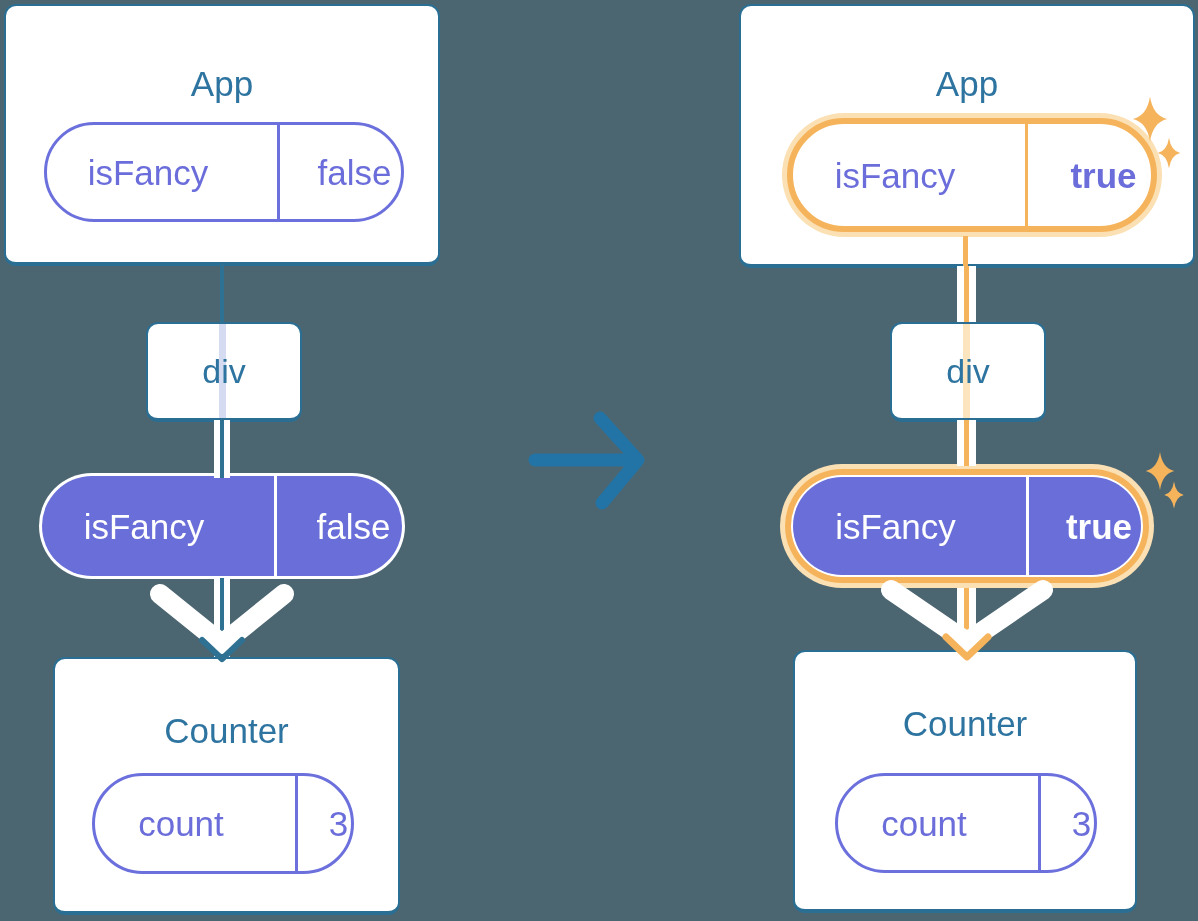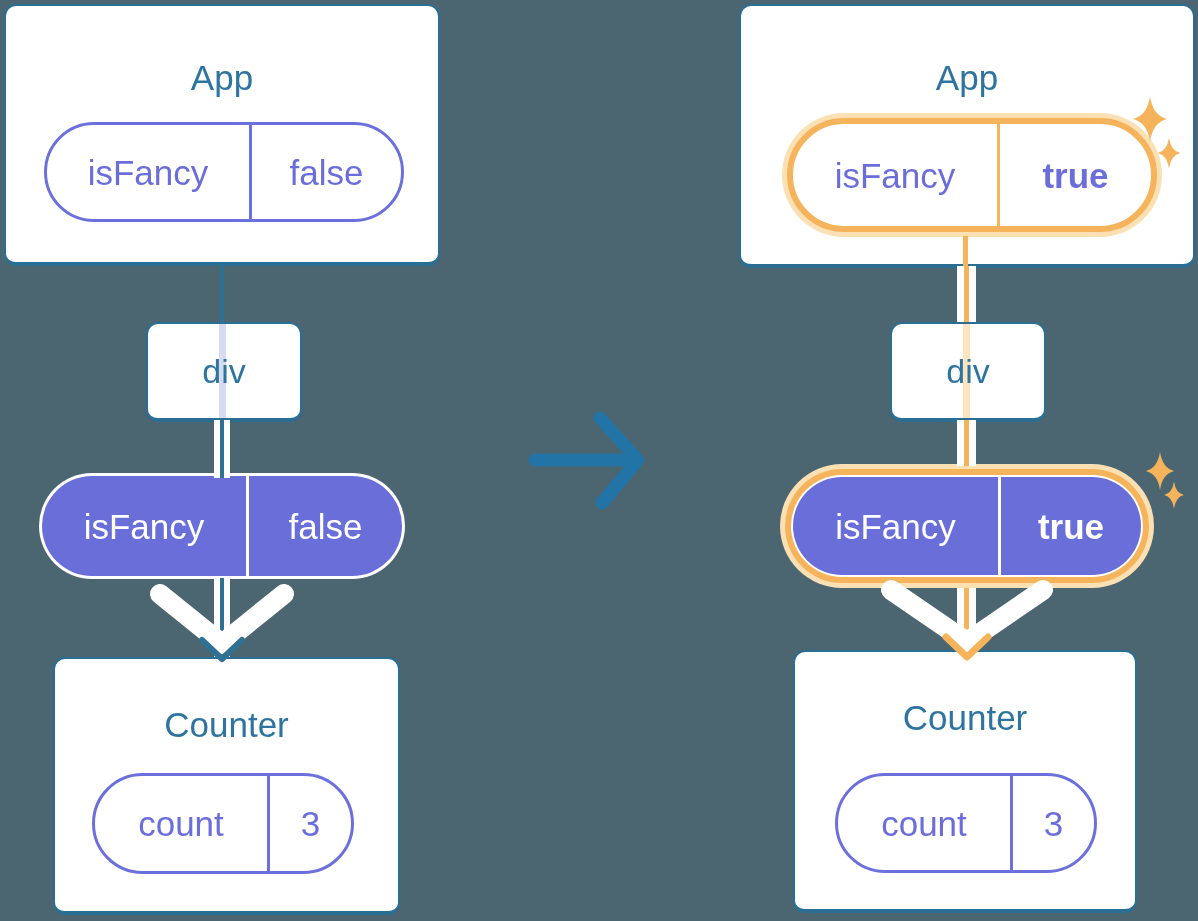--- a/index.html
+++ b/index.html
@@ -8,34 +8,34 @@
     background:#4C6671;
     font-family:"Liberation Sans", sans-serif;
   }
   
   .card {
     position:absolute; background:#fff; box-sizing:border-box;
     border:2px solid #2A6F93; border-bottom-width:4px; border-radius:12px;
   }
   .card-title {
     position:absolute; left:0; right:0; text-align:center;
-    color:#2E74A0; font-size:35px; font-weight:500; line-height:40px;
+    color:#2E74A0; font-size:35px; font-weight:500; line-height:40px;margin-top:6px;
   }
   .tag-label {
     position:absolute; inset:0; display:flex; align-items:center; justify-content:center;
     color:#2E74A0; font-size:34px; font-weight:500; z-index:2;
   }
   .ghost-line { position:absolute; top:0; bottom:0; width:7px; left:71px; z-index:1; }
   .ghost-lavender { background:#D5DCF1; }
   .ghost-peach   { background:#FBE4BE; }
 
   
   .pill {
     position:absolute; display:flex; align-items:stretch; box-sizing:border-box;
-    font-size:35px; line-height:1;
+    font-size:35px; line-height:1;gap:28px;
   }
   .pill .cell { display:flex; align-items:center; justify-content:center; }
   .pill .val  { flex:1; }
   .pill-outline {
     border:3px solid #6C70DC; border-radius:51px; background:#fff; color:#6B6EDA;
   }
   .pill-outline .divider { width:3px; background:#6C70DC; }
   .pill-filled {
     border-radius:50px; background:#696ED8; color:#fff; box-shadow:0 0 0 3px #fff;
   }

